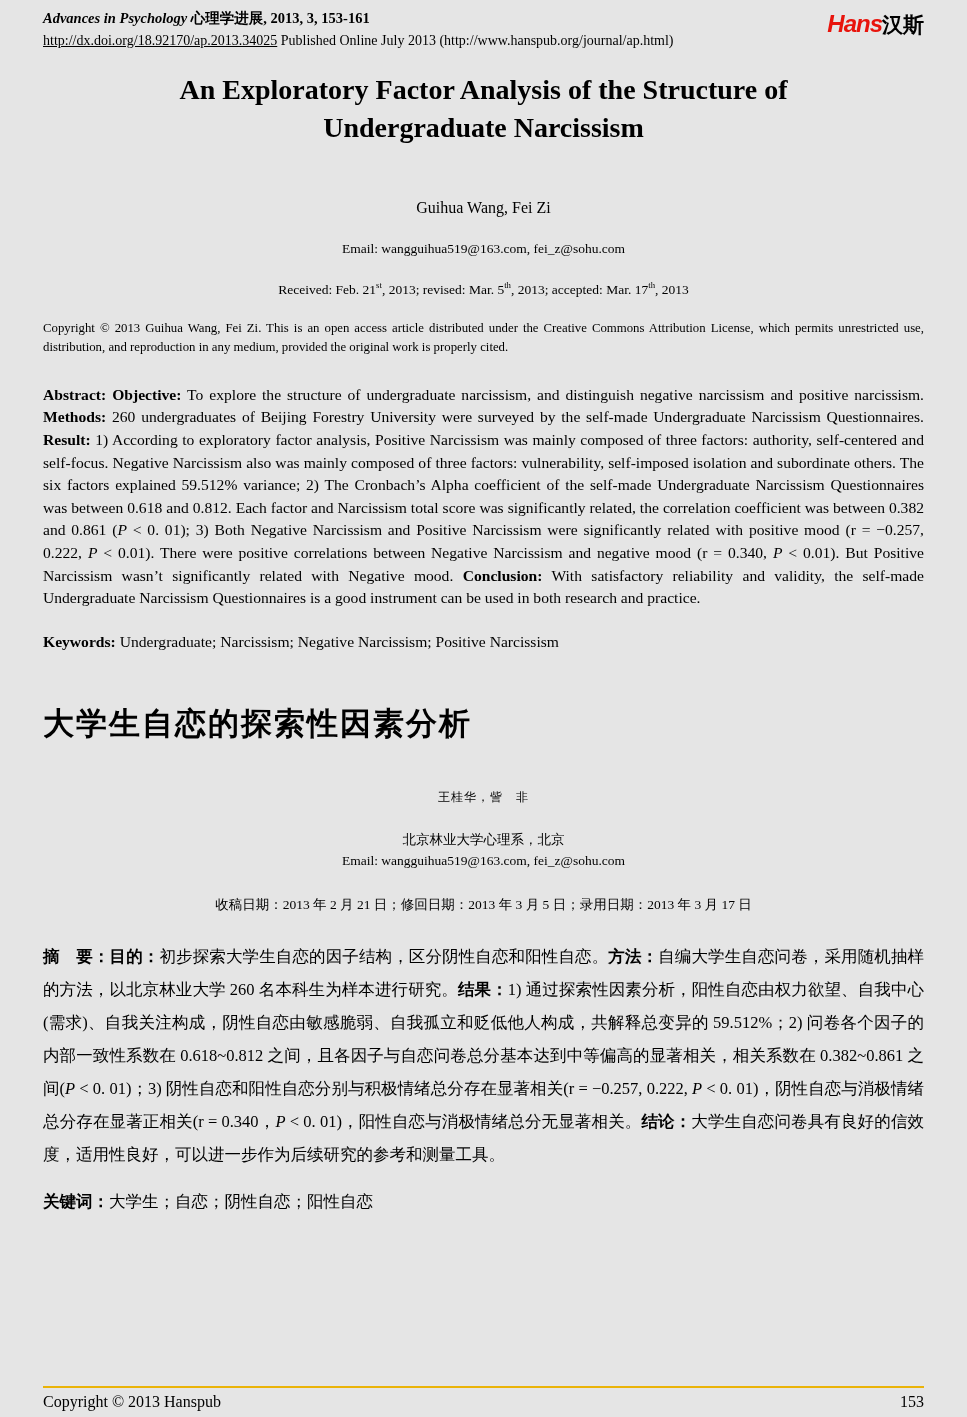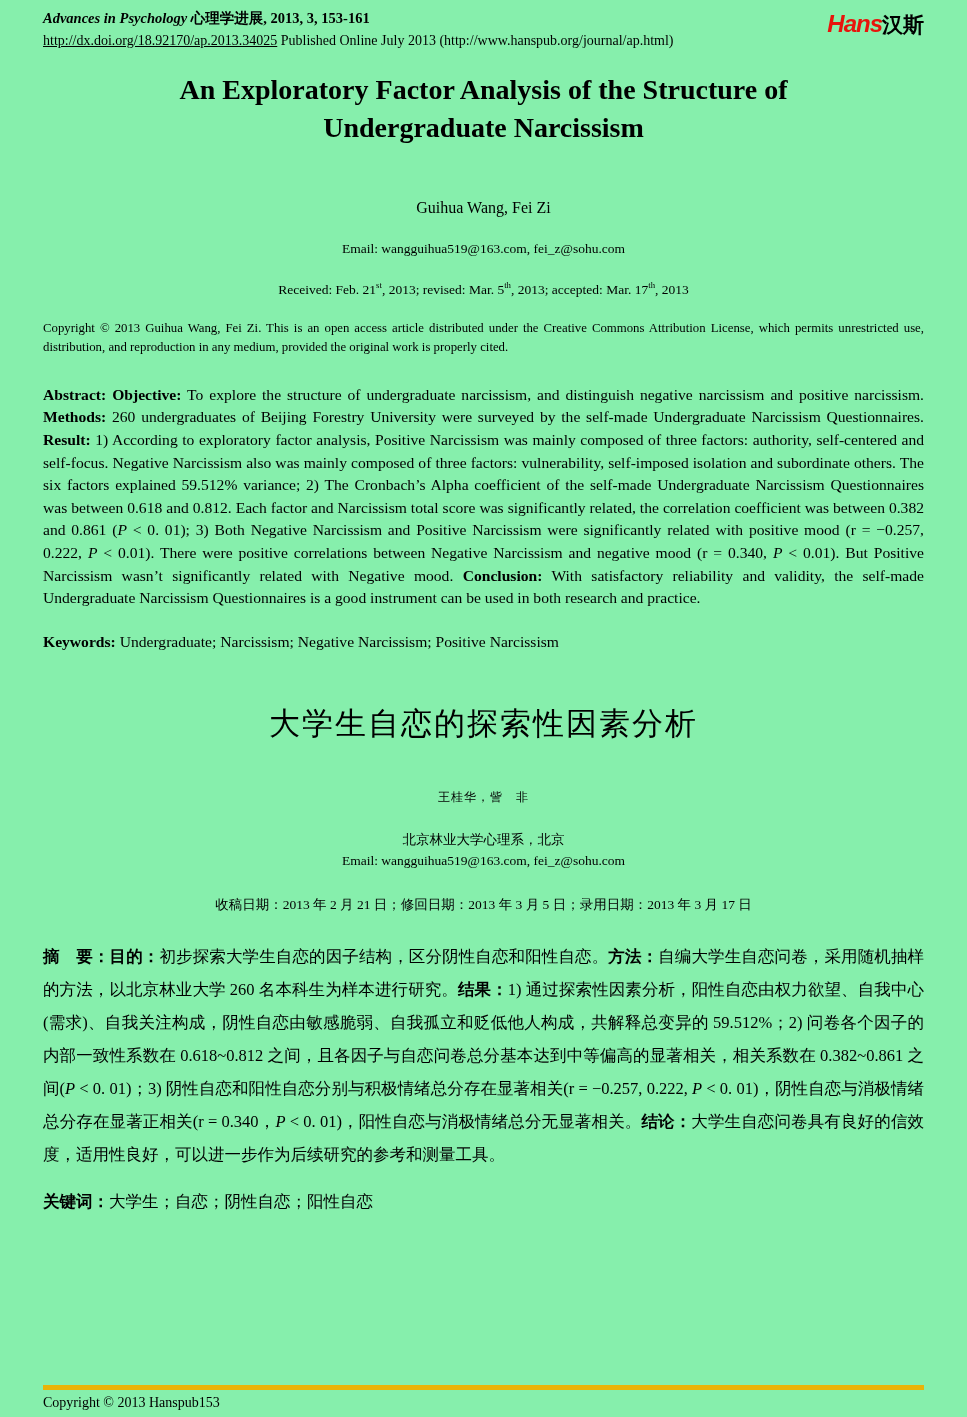--- a/index.html
+++ b/index.html
@@ -1,20 +1,20 @@
 <!DOCTYPE html>
 <html><head>
 <meta charset="utf-8">
 <style>
   html,body { margin:0; padding:0; background:#ffffff; }
   .page {
     position:relative;
     width:967px; height:1417px;
     margin:0 auto;
-    background:#86efac;
+    background:#e5e5e5;
     color:#000;
     font-family:"Liberation Serif","DejaVu Serif",serif;
     box-sizing:border-box;
     padding:8px 43px 0 43px;
     overflow:hidden;
   }
   
   .hdr { display:flex; justify-content:space-between; align-items:flex-start; }
   .hdr-left { font-size:14.5px; line-height:1.45; }
   .journal-en { font-weight:bold; font-style:italic; }
@@ -27,34 +27,34 @@
   
   .title { margin:20px auto 0 auto; max-width:740px; text-align:center; font-size:28px; font-weight:bold; line-height:1.35; }
   .authors { margin-top:52px; text-align:center; font-size:16px; font-weight:normal; }
   .affil-block { margin-top:23px; text-align:center; font-size:13.5px; line-height:1.4; }
   .received { margin-top:21px; text-align:center; font-size:13.5px; }
   .copyright-notice { margin-top:22px; font-size:12.8px; line-height:1.5; text-align:justify; }
   .abstract { margin-top:26px; font-size:15.6px; line-height:1.45; text-align:justify; }
   .keywords { margin-top:23px; font-size:15.6px; }
   .b { font-weight:bold; }
   
-  .cn-title { margin-top:52px; text-align:center; font-size:31px; font-weight:normal; font-family:"Liberation Sans","DejaVu Sans",sans-serif; letter-spacing:2px; }
+  .cn-title { margin-top:52px; font-size:31px; font-weight:bold; font-family:"Liberation Sans","DejaVu Sans",sans-serif; letter-spacing:2px; }
   .cn-authors { margin-top:44px; text-align:center; font-size:12px; letter-spacing:1px; }
   .cn-affil { margin-top:24px; text-align:center; font-size:13.5px; line-height:1.55; }
   .cn-dates { margin-top:24px; text-align:center; font-size:13.5px; }
   .cn-abstract { margin-top:26px; font-size:16.5px; line-height:2.0; text-align:justify; }
   .cn-keywords { margin-top:20px; font-size:16.5px; }
   .cn-b { font-weight:bold; font-family:"Liberation Sans","DejaVu Sans",sans-serif; }
   
   .footer {
     position:absolute; left:43px; right:43px; bottom:6px;
-    border-top:5px solid #eab308;
+    border-top:2px solid #eab308;
     padding-top:5px;
-    display:flex; 
-    font-size:14px;
+    display:flex; justify-content:space-between;
+    font-size:16px;
   }
 </style>
 </head>
 <body>
 
 <div class="page">
 
   <div class="hdr">
     <div class="hdr-left">
       <div>

